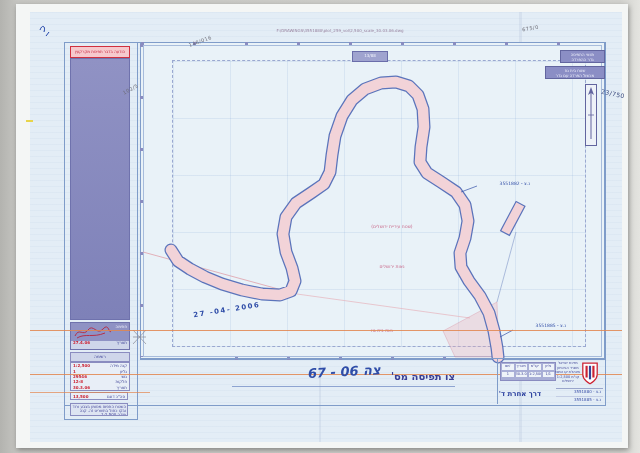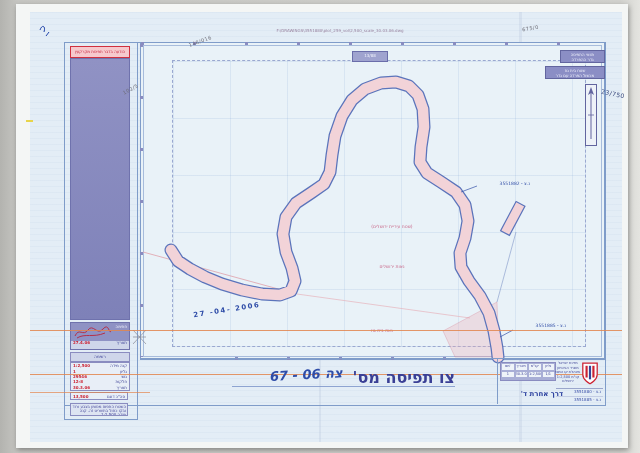--- a/index.html
+++ b/index.html
@@ -179,21 +179,21 @@
 
   <div class="abs" style="left:30px;top:330px;width:592px;height:1px;background:rgba(226,133,78,.85);"></div>
   <div class="abs" style="left:30px;top:374px;width:592px;height:1px;background:rgba(226,133,78,.85);"></div>
   <div class="abs" style="left:30px;top:392px;width:120px;height:1px;background:rgba(226,133,78,.7);"></div>
   <div class="abs" style="left:26px;top:120px;width:7px;height:2px;background:#e8d44a;"></div>
 
   <div class="abs" style="left:140px;top:358px;width:464px;height:1px;background:#7f9cc9;"></div>
   <div class="abs" style="left:497px;top:358px;width:1px;height:46px;background:#7f9cc9;"></div>
 
   <div class="abs heb" style="left:230px;top:368px;width:225px;display:flex;align-items:baseline;gap:10px;">
-    <span style="font-size:16px;font-weight:bold;color:#3a3f95;">צו תפיסה מס'</span>
+    <span style="font-size:10px;font-weight:bold;color:#3a3f95;">צו תפיסה מס'</span>
     <span class="hand pen" style="font-size:13px;transform:rotate(-3deg) translateY(-2px);font-weight:bold;">צה 06 - 67</span>
   </div>
   <div class="abs" style="left:232px;top:386px;width:223px;height:1px;background:rgba(120,145,200,.8);"></div>
 
   <div class="abs tbl" style="left:500px;top:362px;width:54px;">
     <div>מס'</div>
     <div>תאריך</div>
     <div>קנ"מ</div>
     <div>גליון</div>
     <div>1</div>
@@ -219,15 +219,15 @@
     <rect x="5" y="5" width="2.4" height="13" fill="#cc2233"></rect>
     <rect x="8.8" y="5" width="2.4" height="15" fill="#334499"></rect>
     <rect x="12.6" y="5" width="2.4" height="13" fill="#cc2233"></rect>
   </svg>
 
   <div class="abs heb" style="left:556px;top:388px;width:47px;border-top:1px solid #9aa6cc;">
     <div style="font-size:4px;line-height:6.5px;color:#3a4fa8;border-bottom:1px solid #c3cde4;padding-right:2px;">נ.צ - 3551880</div>
     <div style="font-size:4px;line-height:6.5px;color:#3a4fa8;padding-right:2px;">נ.צ - 3551885</div>
   </div>
 
-  <div class="abs heb" style="left:514px;top:390px;width:56px;text-align:center;font-size:7px;font-weight:bold;color:#2a3f9e;">דרך אחרת ד'</div>
+  <div class="abs heb" style="left:492px;top:390px;width:56px;text-align:center;font-size:7px;font-weight:bold;color:#2a3f9e;">דרך אחרת ד'</div>
 
 </div>
 
 </body></html>

